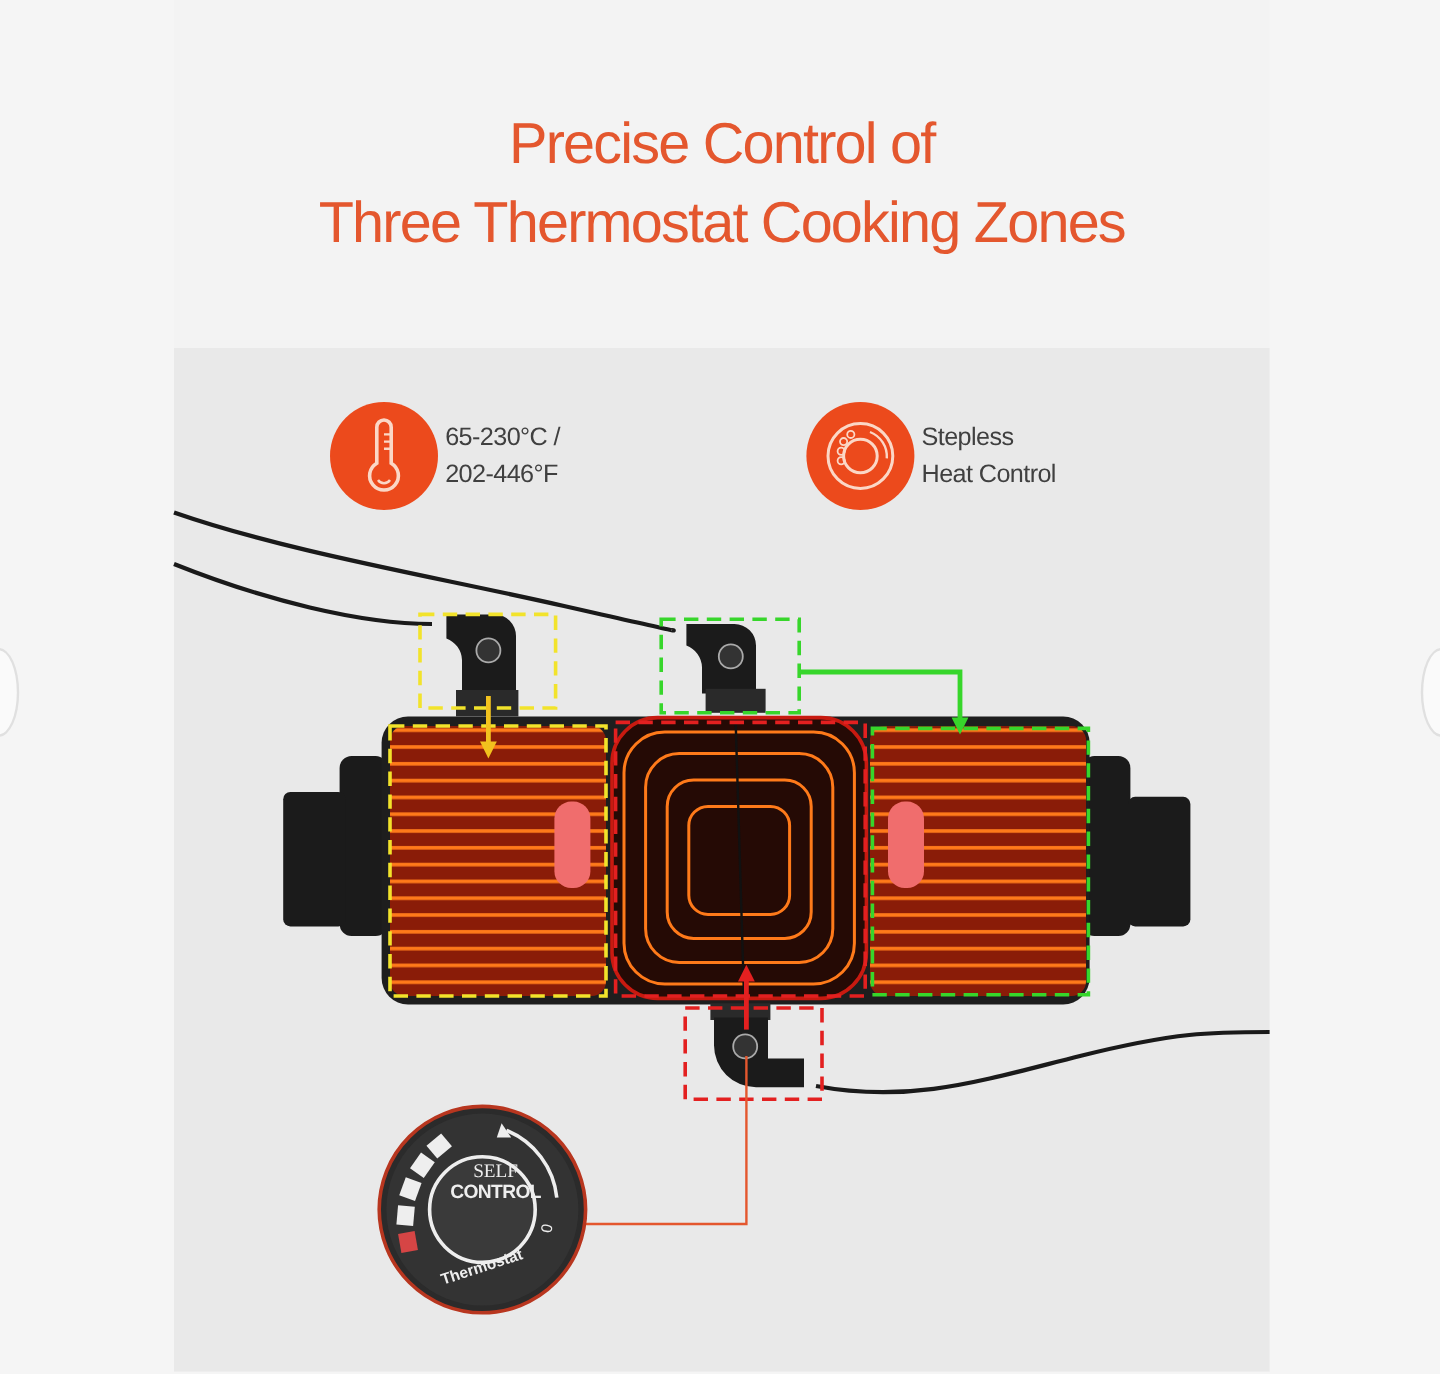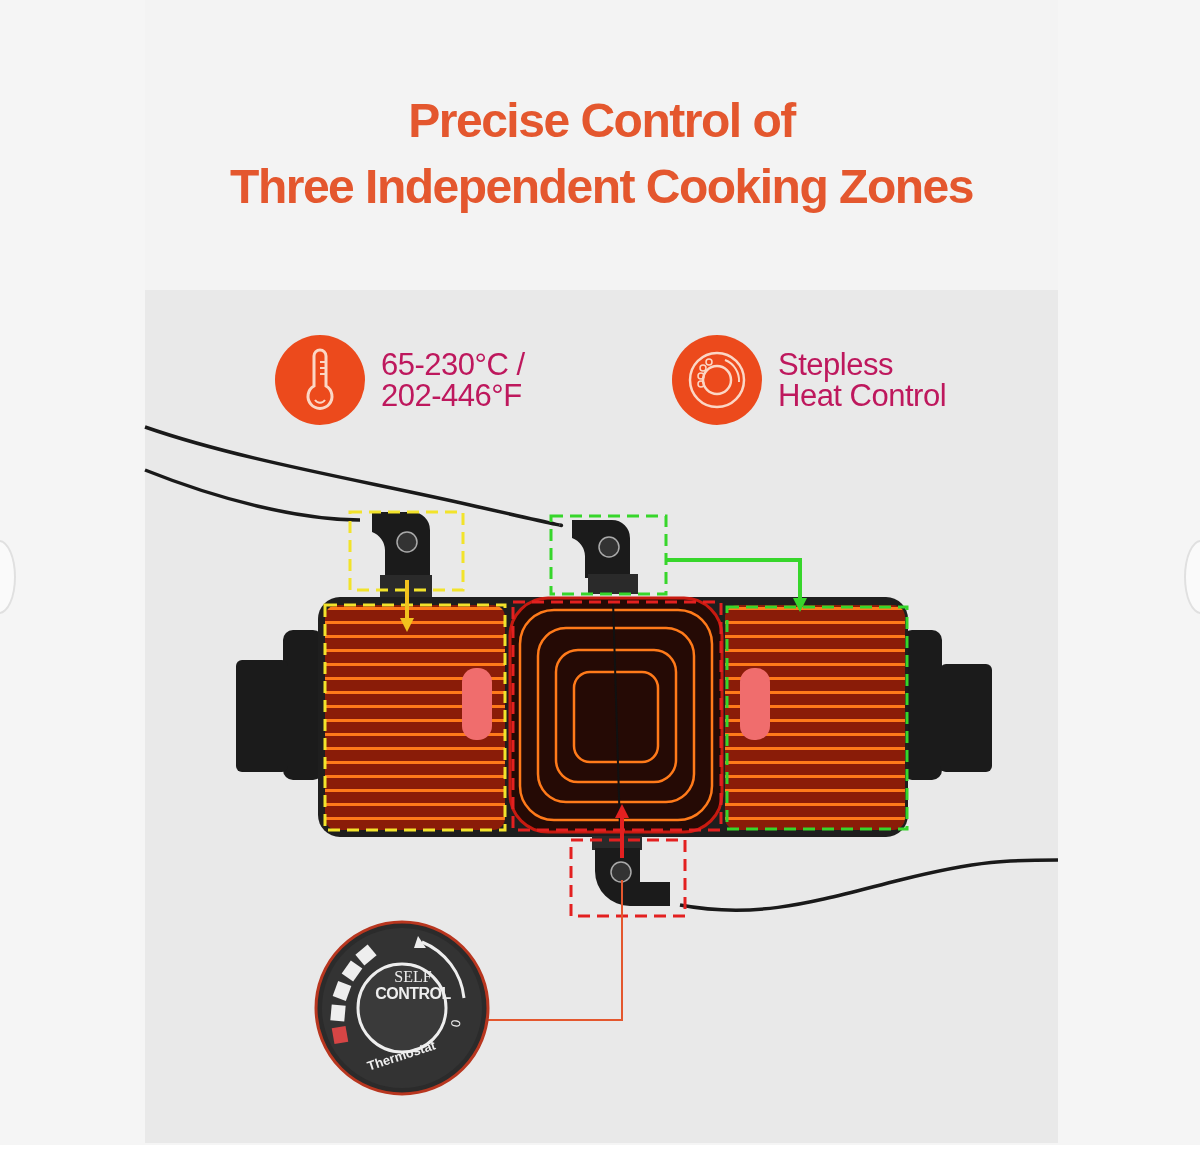--- a/index.html
+++ b/index.html
@@ -16,50 +16,50 @@
   .panel-main {
     position: absolute; left: 145px; top: 290px; width: 913px; height: 853px;
     background: #e9e9e9;
   }
   .bottom-strip {
     position: absolute; left: 0; top: 1145px; width: 1200px; height: 15px; background: #ffffff;
   }
   .title {
     position: absolute; left: 145px; top: 88px; width: 913px;
     text-align: center; color: #e4572e;
-    font-weight: bold; font-size: 48px; line-height: 66px; letter-spacing: -1.5px;
+    font-weight: normal; font-size: 48px; line-height: 66px; letter-spacing: -1.5px;
   }
   .feature { position: absolute; display: flex; align-items: center; }
   .feature .icon-circle {
     width: 90px; height: 90px; border-radius: 50%;
     background: #ec4a1c; display: flex; align-items: center; justify-content: center;
   }
   .feature .ftext {
-    margin-left: 16px; font-size: 31px; line-height: 31px; color: #be185d; letter-spacing: -0.5px;
+    margin-left: 6px; font-size: 21px; line-height: 31px; color: #404040; letter-spacing: -0.5px;
   }
   .feature .ftext div { white-space: nowrap; }
   .nav-arrow {
     position: absolute; top: 540px; width: 30px; height: 70px;
     border: 2px solid #e0e0e0; border-radius: 50%; background: #fafafa;
   }
   .nav-left { left: -18px; }
   .nav-right { right: -18px; }
   svg { display: block; }
   .stage { position: absolute; left: 0; top: 0; }
 </style>
 </head>
 <body>
 
 <div class="panel-top"></div>
 <div class="panel-main"></div>
 <div class="bottom-strip"></div>
 
 <div class="title">
   <div>Precise Control of</div>
-  <div>Three Independent Cooking Zones</div>
+  <div>Three Thermostat Cooking Zones</div>
 </div>
 
 <div class="feature" style="left:275px; top:335px;">
   <div class="icon-circle">
     <svg width="50" height="64" viewBox="0 0 50 64">
       <path d="M19 8 a6 6 0 0 1 12 0 v30 a12 12 0 1 1 -12 0 z" fill="none" stroke="#fbd7c6" stroke-width="3"></path>
       <line x1="25" y1="14" x2="31" y2="14" stroke="#fbd7c6" stroke-width="2"></line>
       <line x1="25" y1="20" x2="31" y2="20" stroke="#fbd7c6" stroke-width="2"></line>
       <line x1="25" y1="26" x2="31" y2="26" stroke="#fbd7c6" stroke-width="2"></line>
       <path d="M20 52 a6 6 0 0 0 10 0" fill="none" stroke="#fbd7c6" stroke-width="2"></path>

